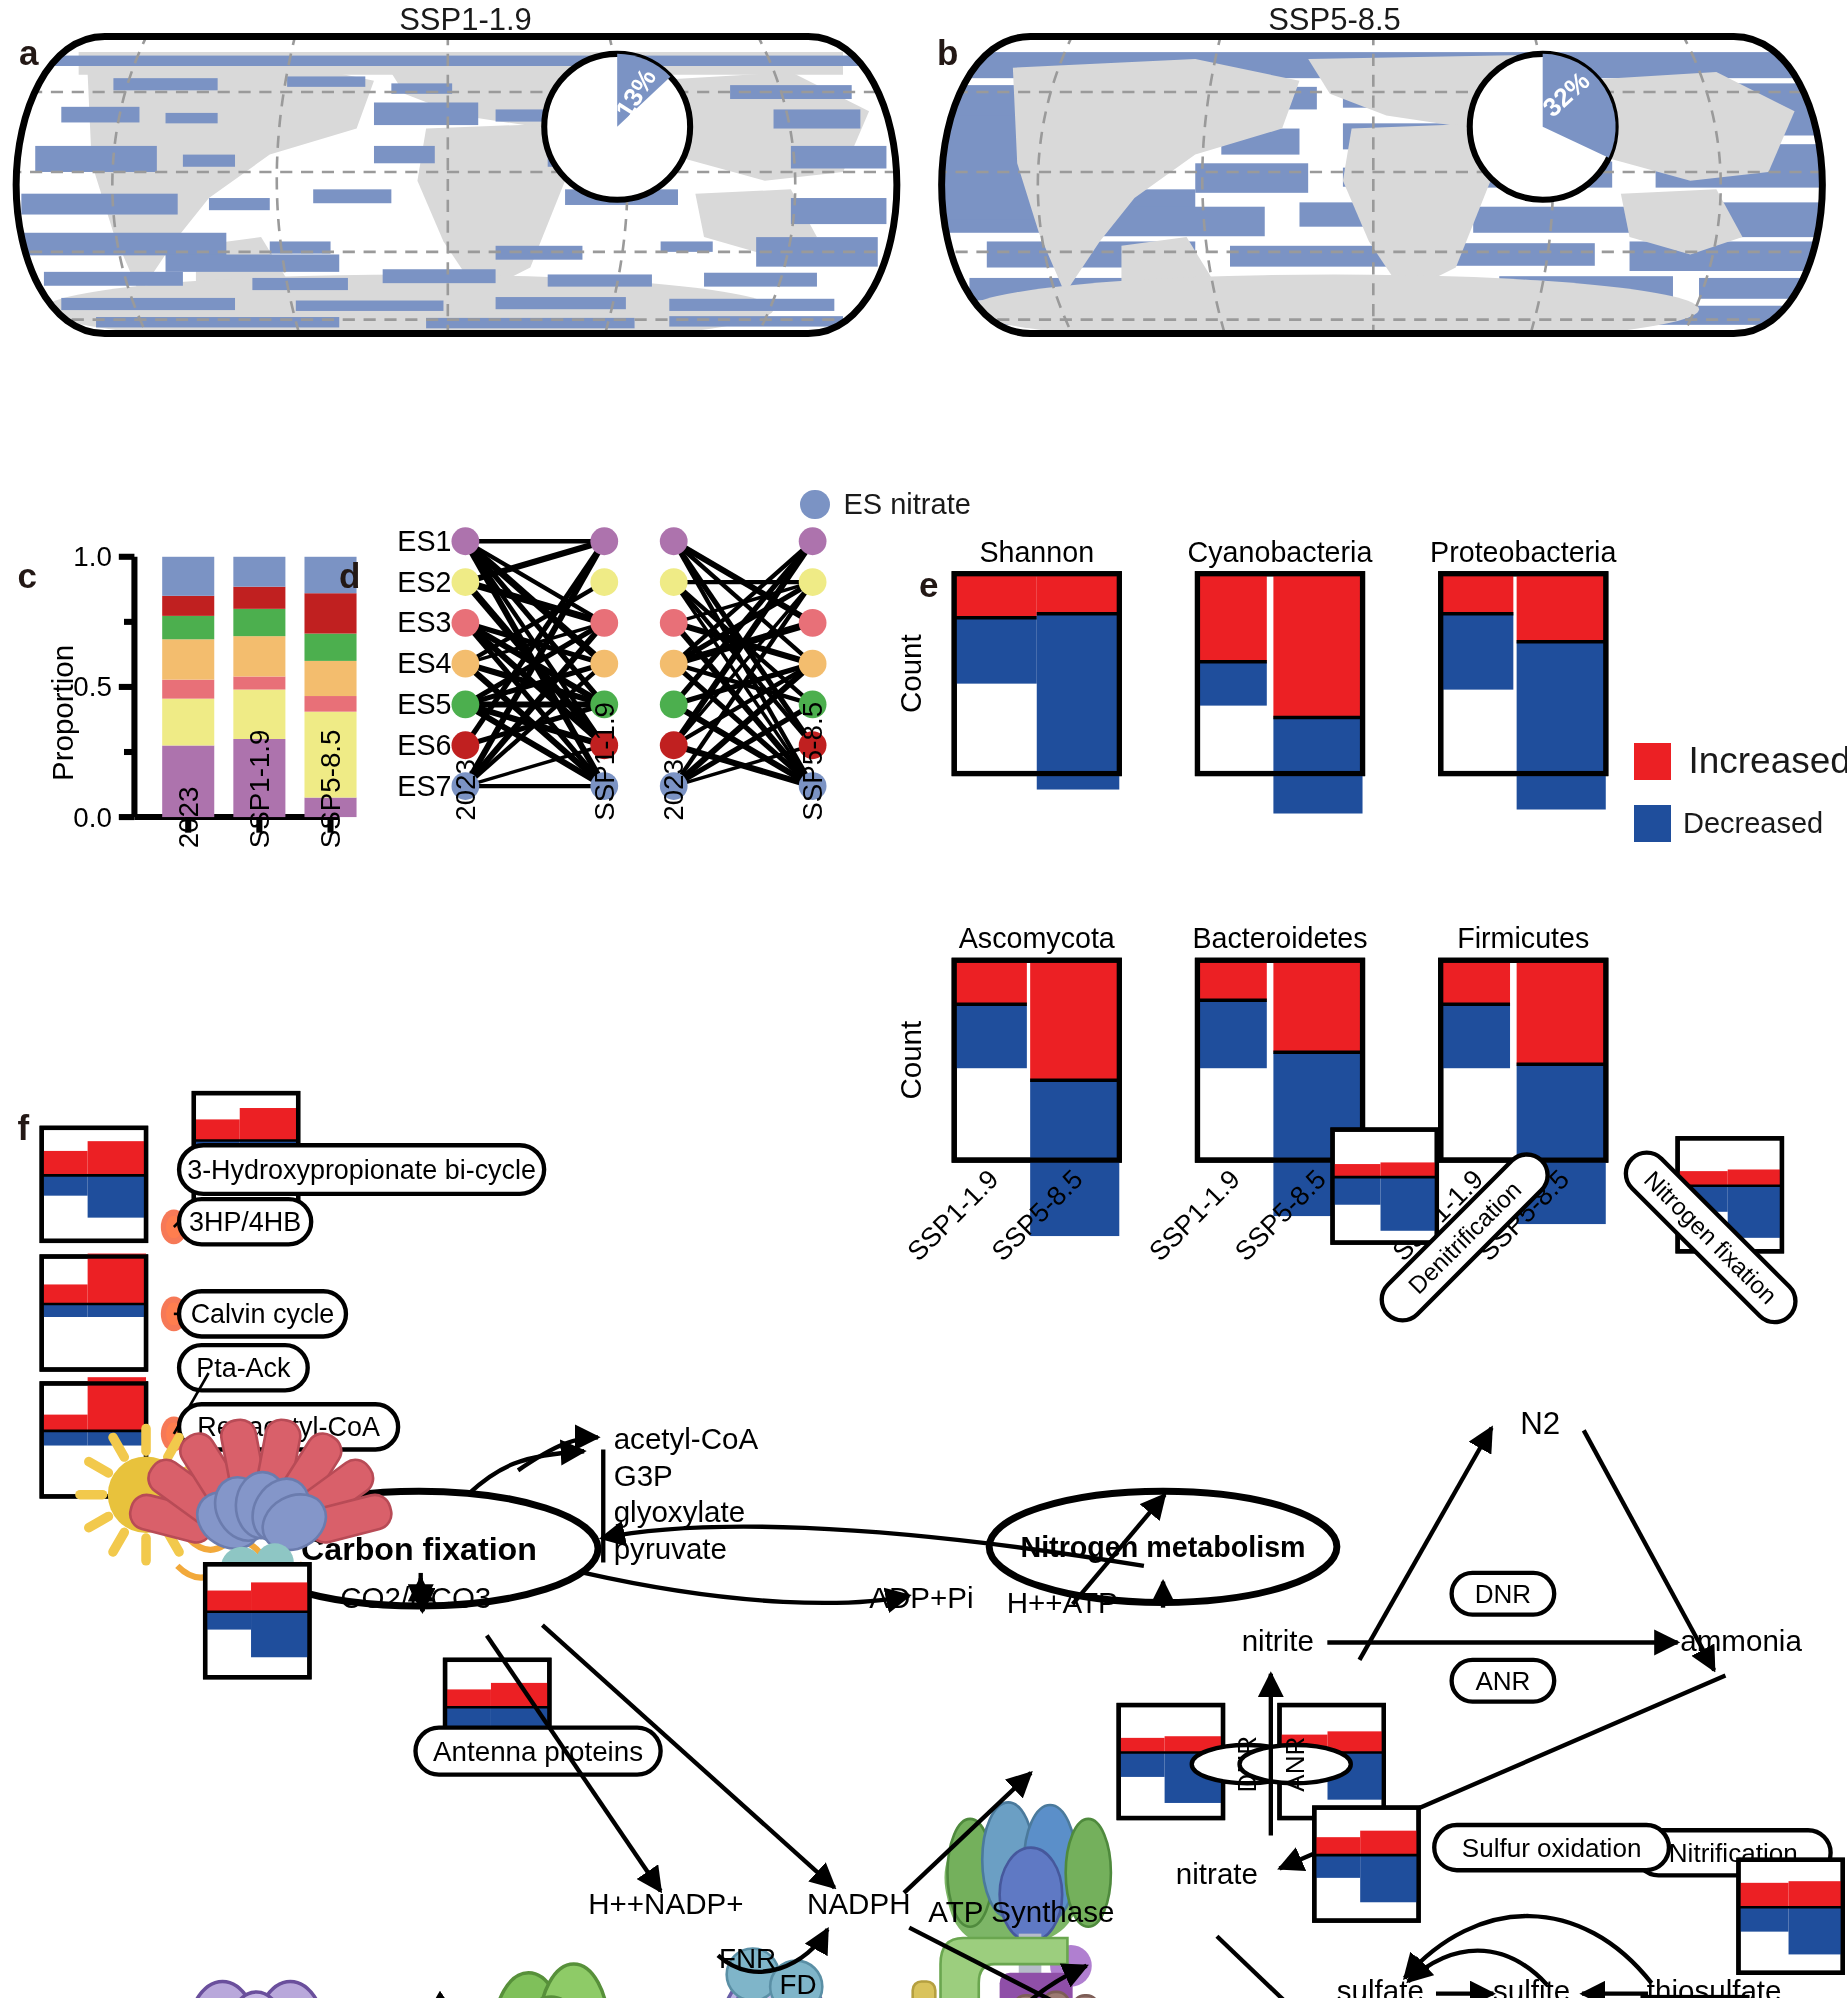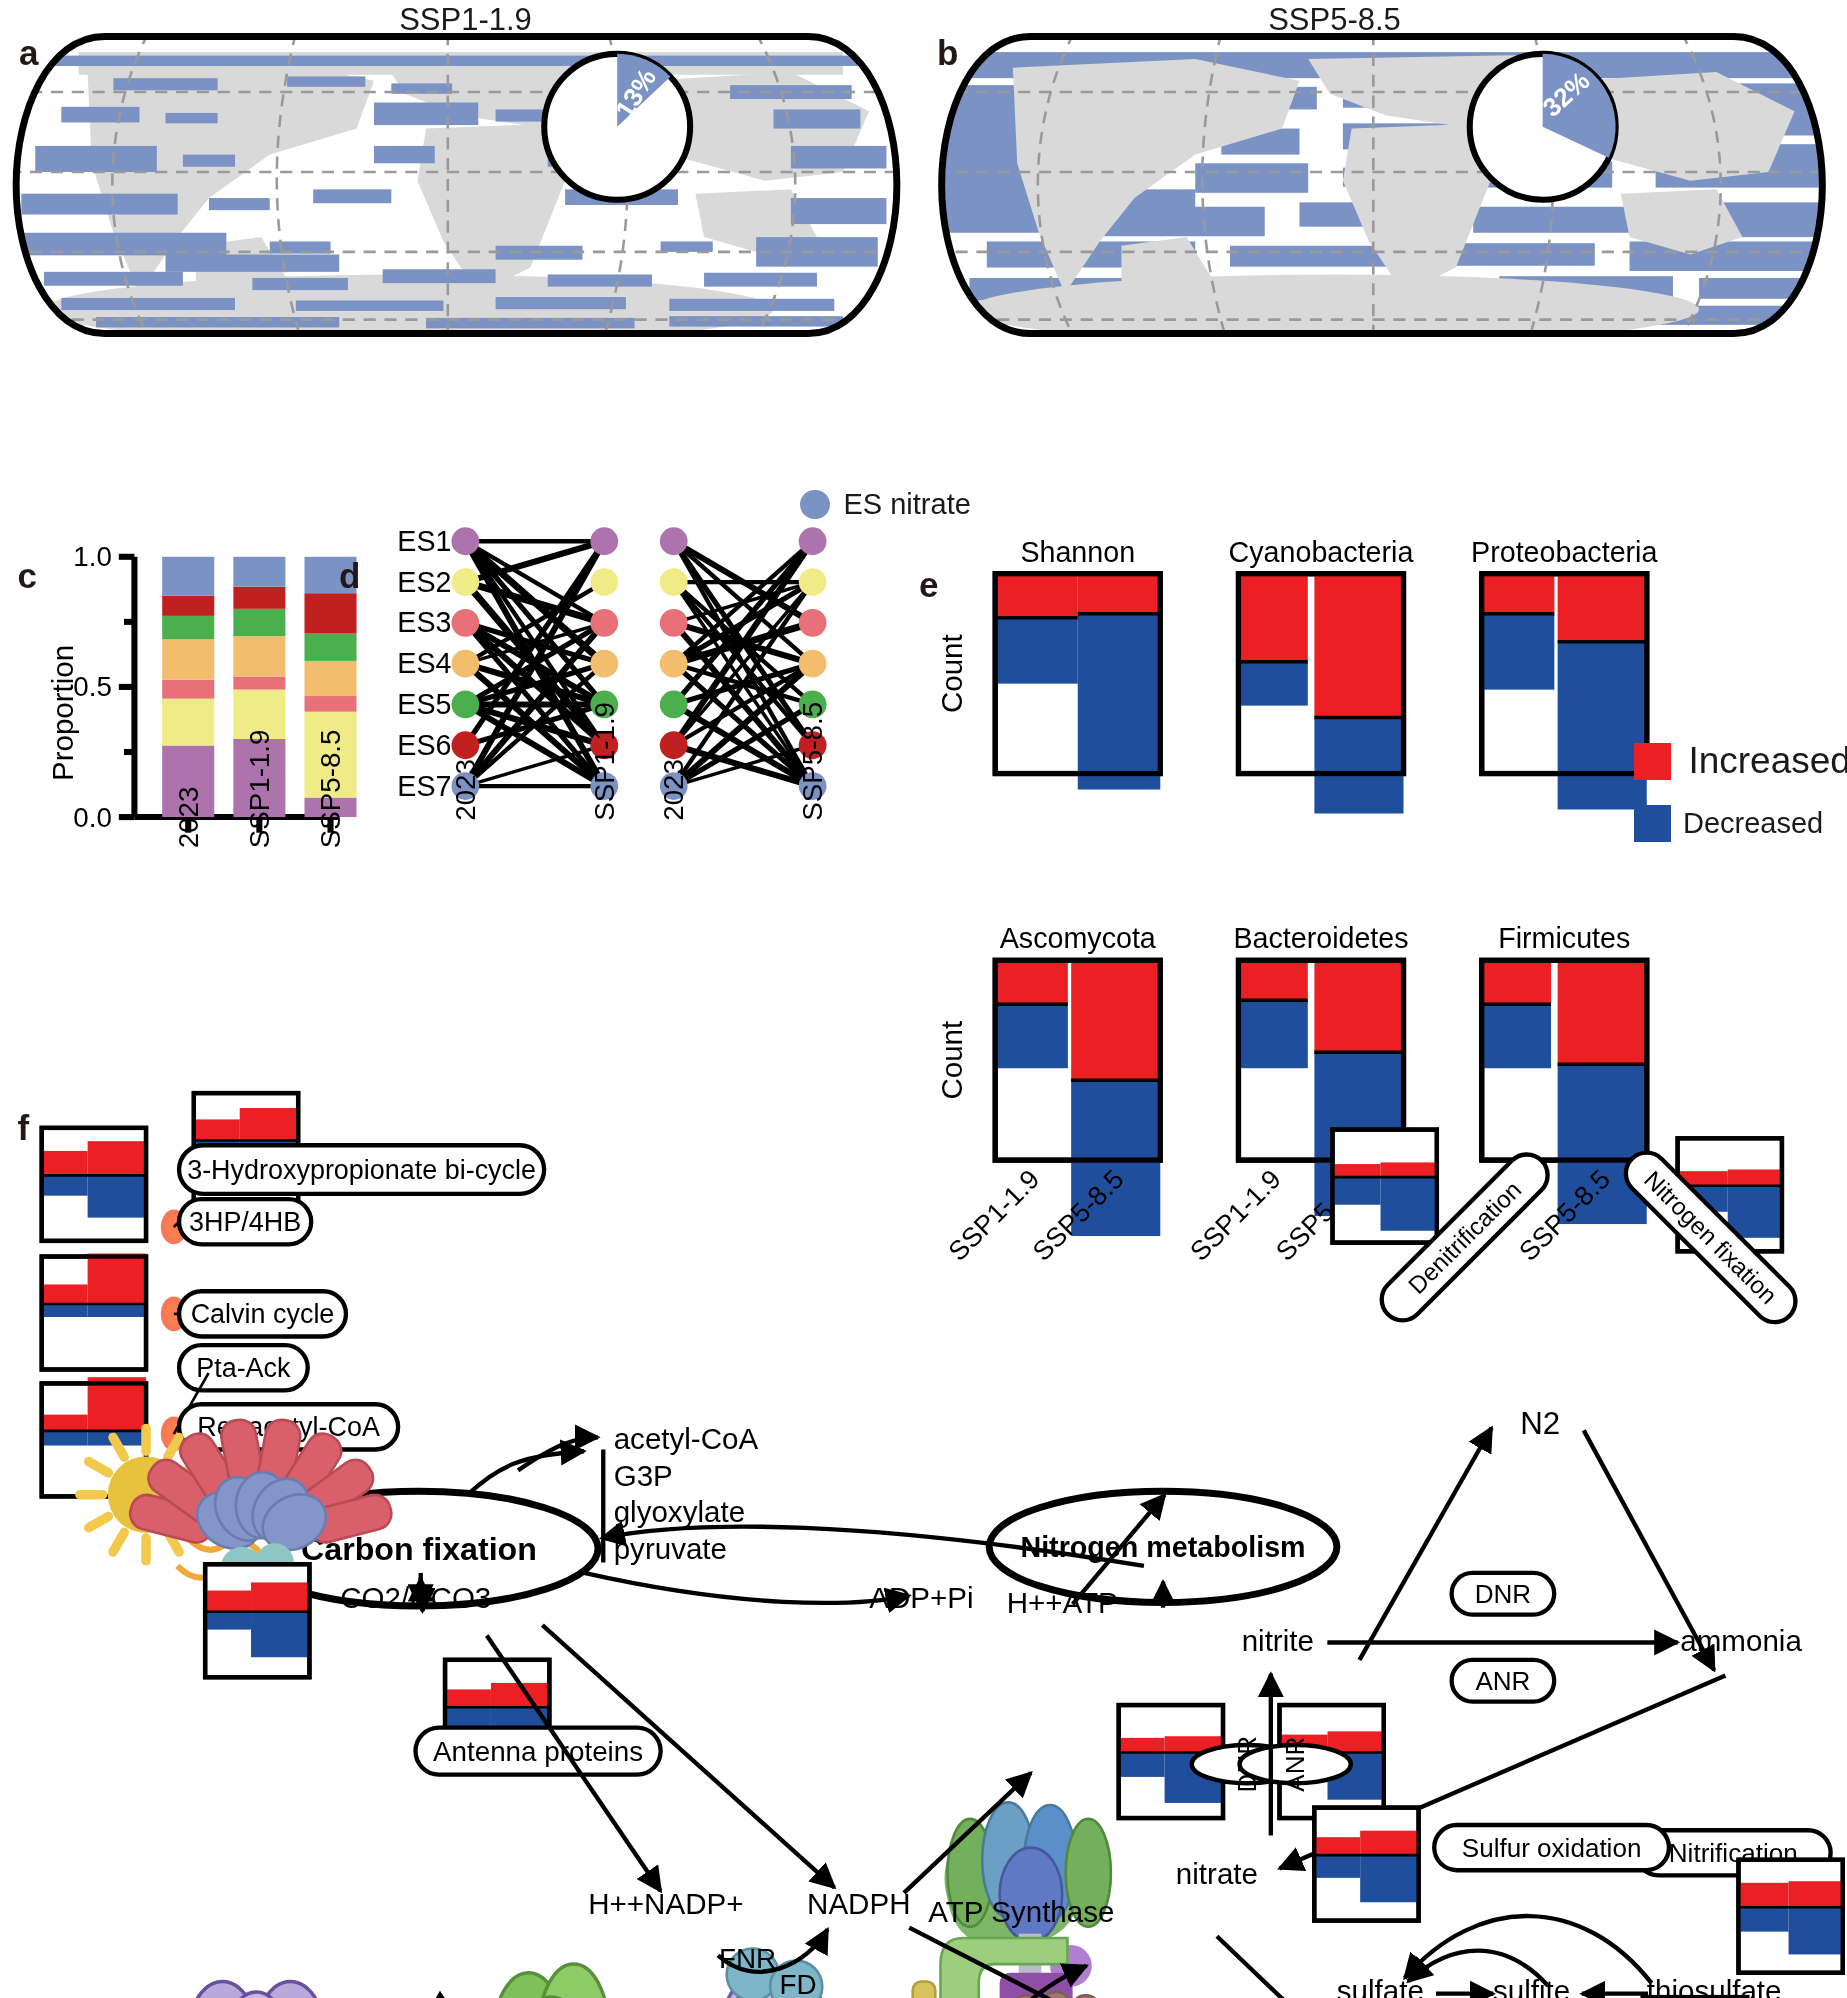--- a/index.html
+++ b/index.html
@@ -325,21 +325,21 @@
       <circle cx="360" cy="271" r="16" fill="#c02020"></circle>
       <circle cx="520" cy="271" r="16" fill="#c02020"></circle>
       <circle cx="360" cy="318" r="16" fill="#7b93c4"></circle>
       <circle cx="520" cy="318" r="16" fill="#7b93c4"></circle>
       <text x="371" y="358" font-size="32" transform="rotate(-90 371 358)">2023</text>
       <text x="531" y="358" font-size="32" transform="rotate(-90 531 358)">SSP5-8.5</text>
     </svg>
   </div>
 
 <div class="abs pl" style="left:919px;top:565px;">e</div>
-<div class="abs" id="panel-e" style="left:943px;top:539px;text-align:right;">
+<div class="abs" id="panel-e" style="left:902px;top:539px;text-align:right;">
     <svg width="756" height="708" viewBox="0 0 870 815">
       <text x="155" y="26" font-size="33" text-anchor="middle">Shannon</text>
       <rect x="60" y="40" width="190" height="230" fill="none" stroke="#000" stroke-width="6"></rect>
       <text x="22" y="155" font-size="34" text-anchor="middle" transform="rotate(-90 22 155)">Count</text>
       <rect x="60" y="40" width="95" height="50.6" fill="#ec2024"></rect>
       <rect x="60" y="90.6" width="95" height="75.9" fill="#1f4e9c"></rect>
       <line x1="60" y1="90.6" x2="155" y2="90.6" stroke="#000" stroke-width="4"></line>
       <rect x="155" y="40" width="95" height="46" fill="#ec2024"></rect>
       <rect x="155" y="86" width="95" height="202.4" fill="#1f4e9c"></rect>
       <line x1="155" y1="86" x2="250" y2="86" stroke="#000" stroke-width="4"></line>

